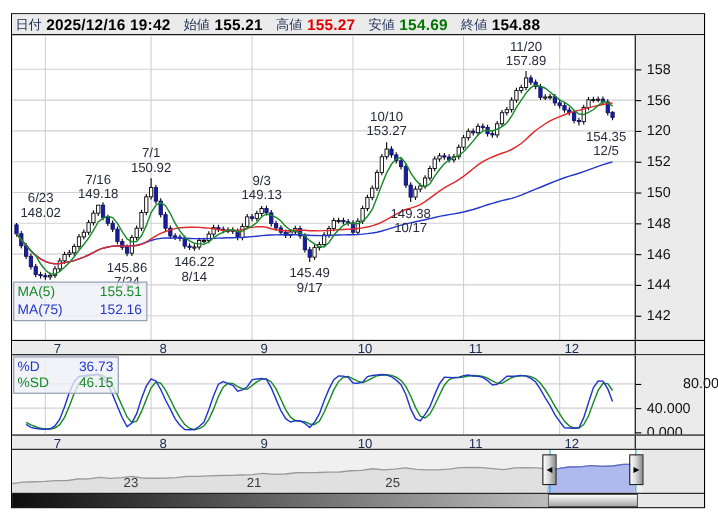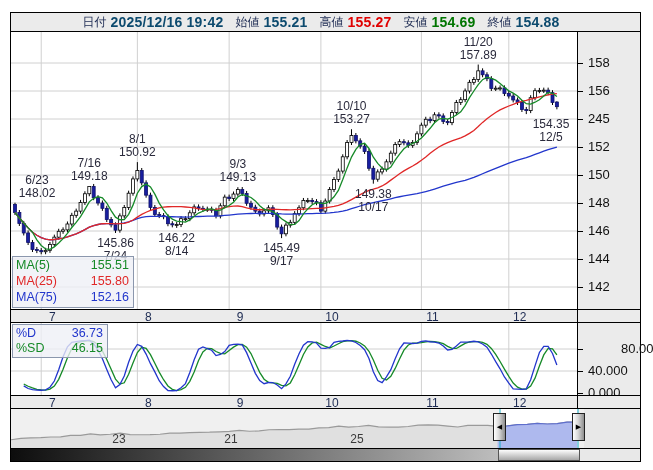--- a/index.html
+++ b/index.html
@@ -3,23 +3,23 @@
 <meta charset="utf-8">
 <style>
   * { margin:0; padding:0; box-sizing:border-box; }
   body { background:#fff; font-family:"Liberation Sans","DejaVu Sans",sans-serif; }
   .page { position:relative; width:653px; height:470px; background:#ffffff; overflow:hidden; }
   .widget { position:absolute; left:10px; top:12px; width:631px; height:450px;
             border:1px solid #000; background:#fff; }
   
   .hdr { position:absolute; left:0; top:0; width:629px; height:19px; background:#ebebeb;
          border-bottom:1px solid #000; display:flex; align-items:center; padding-left:3px;
-         white-space:nowrap; overflow:hidden;justify-content:center; }
+         white-space:nowrap; overflow:hidden; }
   .hdr .lab { font-size:12px; color:#1c2a52; margin-right:4px; }
-  .hdr .val { font-size:14px; font-weight:bold; color:#0c4a6e; margin-right:12px; letter-spacing:0.2px; }
+  .hdr .val { font-size:14px; font-weight:bold; color:#000000; margin-right:12px; letter-spacing:0.2px; }
   .hdr .val.red   { color:#e00000; }
   .hdr .val.green { color:#007500; }
   
   .main-region { position:absolute; left:0; top:19px; width:629px; height:277px; }
   .osc-region  { position:absolute; left:0; top:310px; width:629px; height:72px; }
   .plot { position:absolute; left:0; top:0; width:566px; height:100%; }
   .ycol { position:absolute; left:566px; top:0; width:63px; height:100%;
           background:#ebebeb; border-left:1px solid #000; }
   .ytick { position:absolute; left:0; width:5px; height:1px; background:#000; }
   .ylab  { position:absolute; left:10px; font-size:13px; color:#111; }
@@ -354,21 +354,21 @@
           </div>
           <div class="ann" style="left: 78.29px; top: 125.48px;">
             <div>7/16</div>
             <div>149.18</div>
           </div>
           <div class="ann" style="left: 104.51px; top: 204.96px;">
             <div>145.86</div>
             <div>7/24</div>
           </div>
           <div class="ann" style="left: 126.36px; top: 101.12px;">
-            <div>8/1</div>
+            <div>7/1</div>
             <div>150.92</div>
           </div>
           <div class="ann" style="left: 165.69px; top: 199.92px;">
             <div>146.22</div>
             <div>8/14</div>
           </div>
           <div class="ann" style="left: 226.87px; top: 126.18px;">
             <div>9/3</div>
             <div>149.13</div>
           </div>
@@ -392,42 +392,38 @@
             <div>154.35</div>
             <div>12/5</div>
           </div>
         </div>
       <div class="ycol" id="mainYcol">
           <div class="ytick" style="top: 31px;"></div>
           <div class="ylab" style="top: 23px;">158</div>
           <div class="ytick" style="top: 59px;"></div>
           <div class="ylab" style="top: 51px;">156</div>
           <div class="ytick" style="top: 87px;"></div>
-          <div class="ylab" style="top: 79px;">245</div>
+          <div class="ylab" style="top: 79px;">120</div>
           <div class="ytick" style="top: 115px;"></div>
           <div class="ylab" style="top: 107px;">152</div>
           <div class="ytick" style="top: 143px;"></div>
           <div class="ylab" style="top: 135px;">150</div>
           <div class="ytick" style="top: 171px;"></div>
           <div class="ylab" style="top: 163px;">148</div>
           <div class="ytick" style="top: 199px;"></div>
           <div class="ylab" style="top: 191px;">146</div>
           <div class="ytick" style="top: 227px;"></div>
           <div class="ylab" style="top: 219px;">144</div>
           <div class="ytick" style="top: 255px;"></div>
           <div class="ylab" style="top: 247px;">142</div>
         </div>
       <div class="legend ma-legend">
         <div class="row" id="maRow0" style="color: rgb(22, 138, 40);">
           <span>MA(5)</span>
             <span>155.51</span>
-        </div>
-        <div class="row" id="maRow1" style="color: rgb(224, 40, 40);">
-          <span>MA(25)</span>
-            <span>155.80</span>
         </div>
         <div class="row" id="maRow2" style="color: rgb(34, 54, 204);">
           <span>MA(75)</span>
             <span>152.16</span>
         </div>
       </div>
     </div>
 
     <div class="strip strip1" id="strip1">
         <div class="vdiv"></div>

